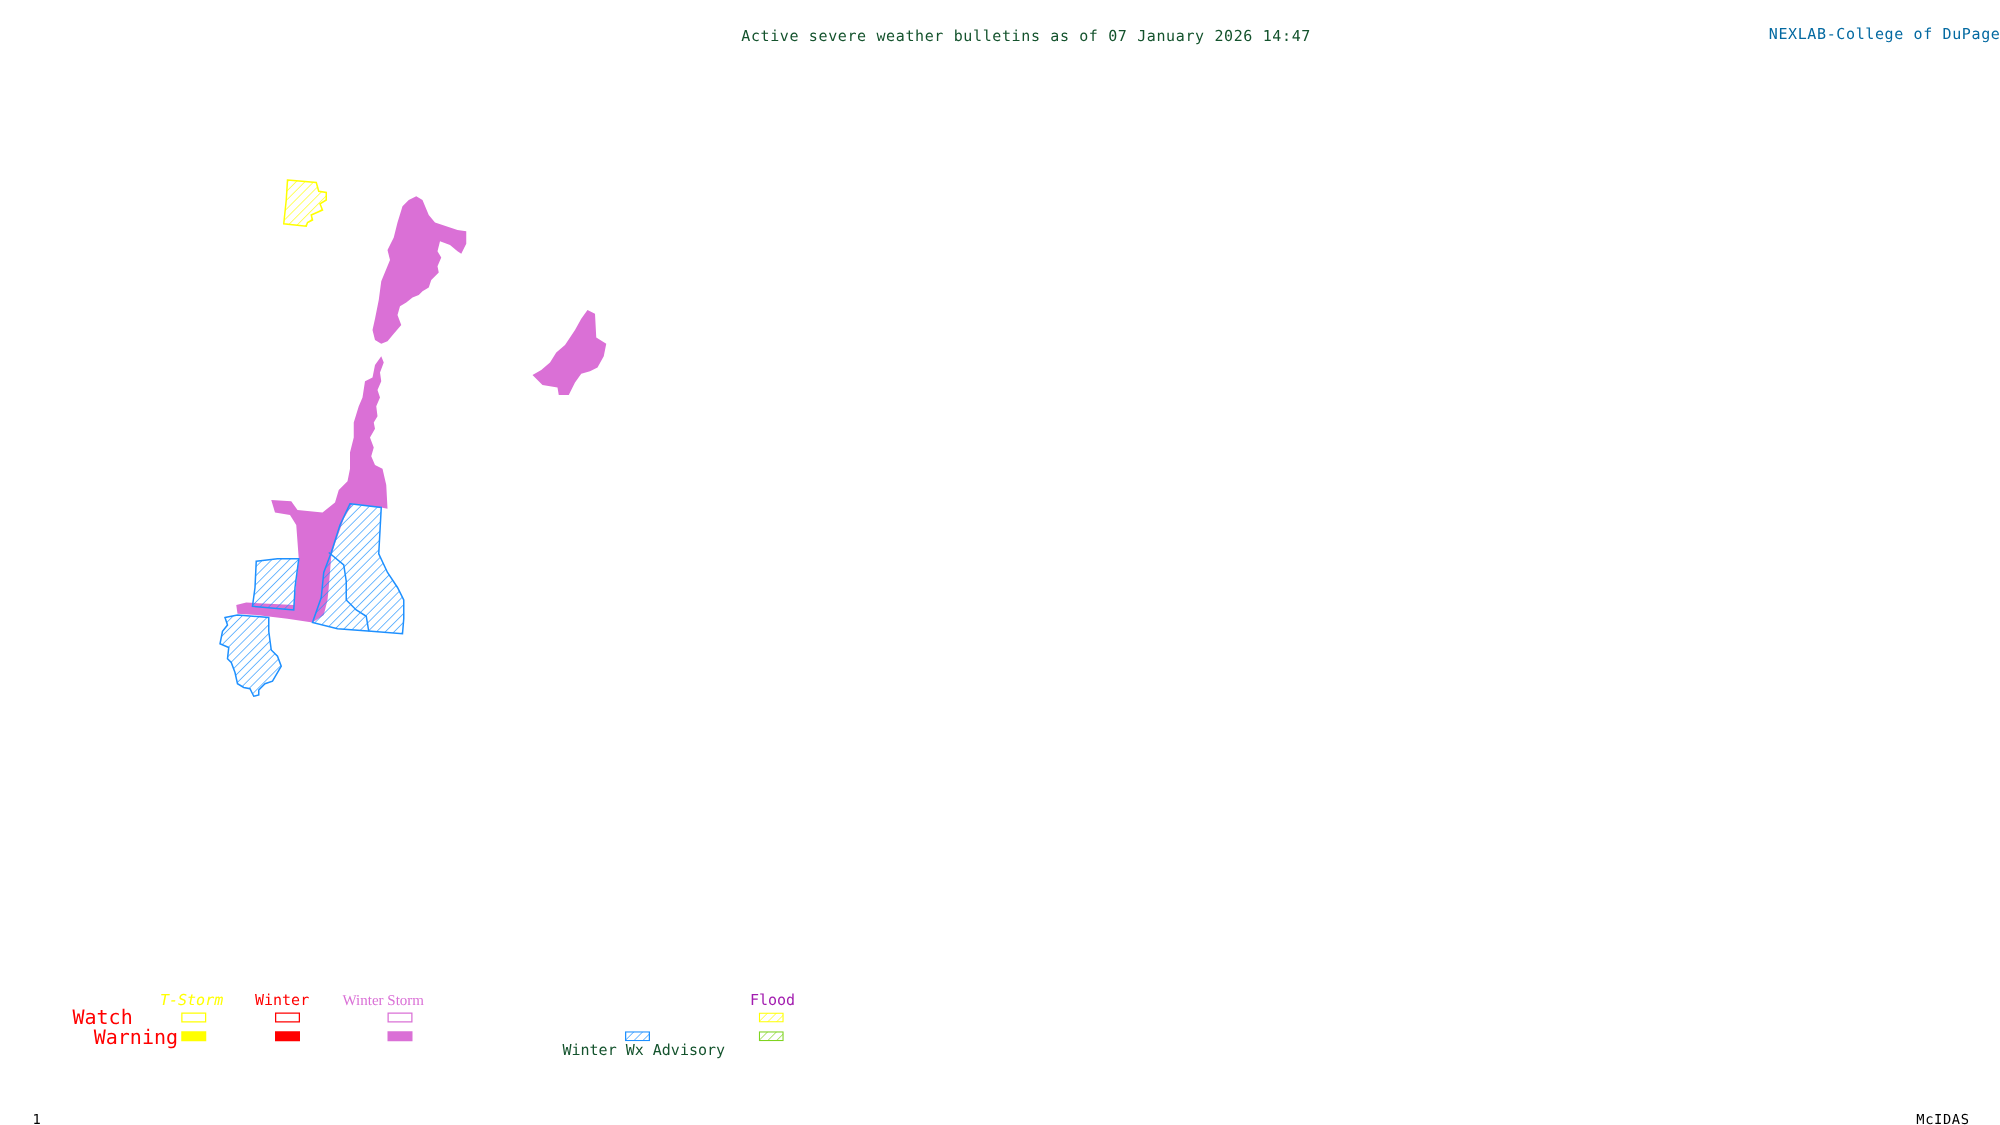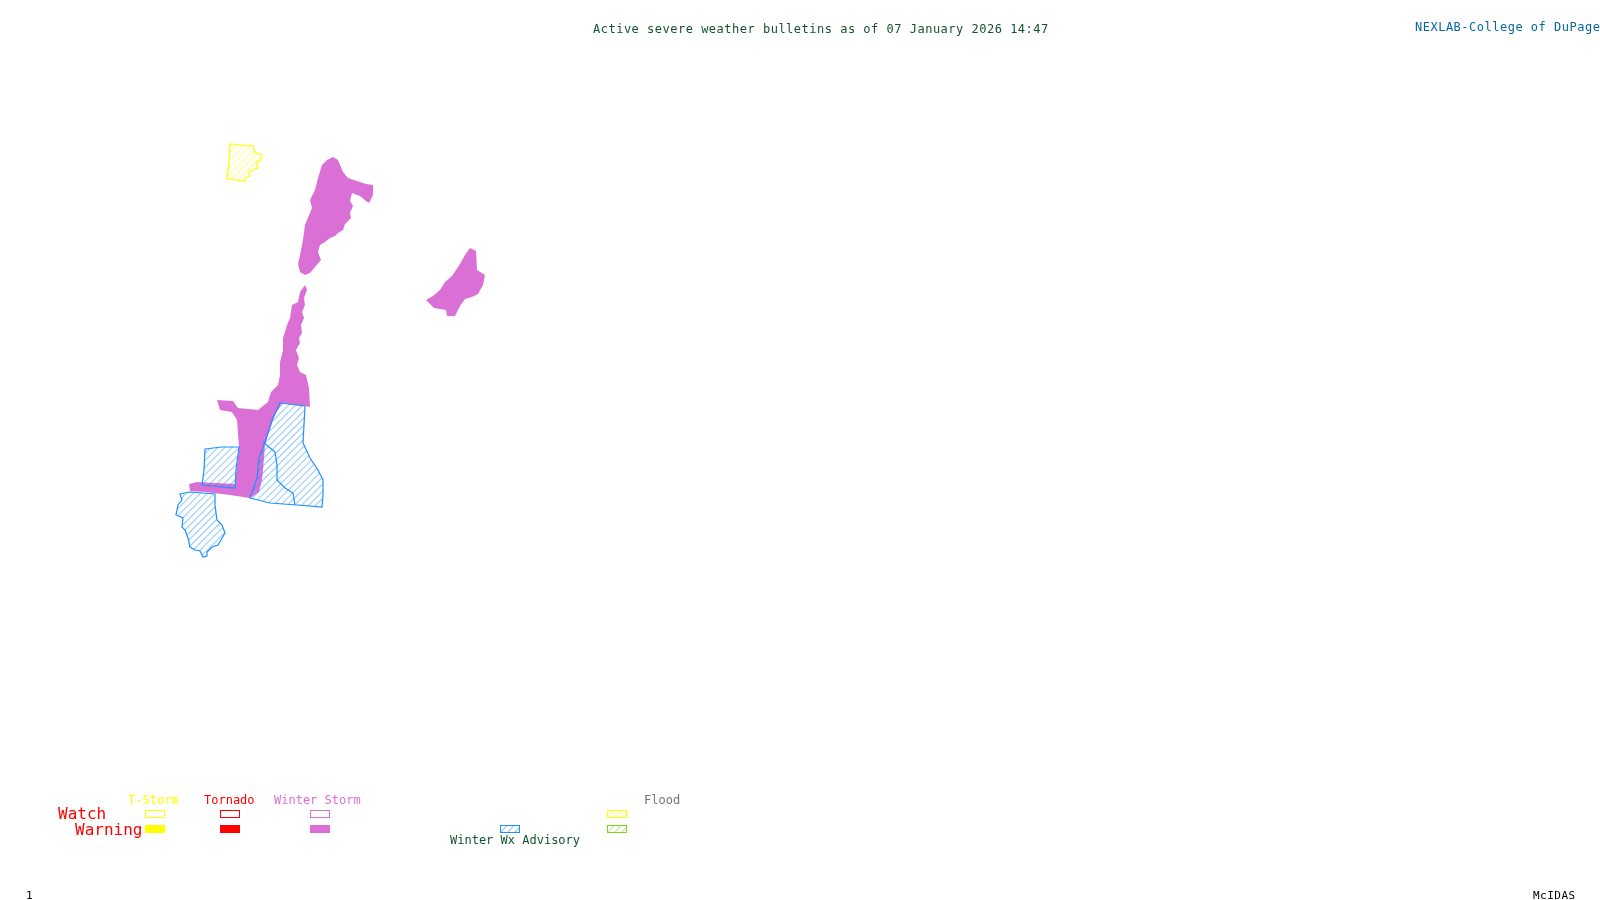--- a/index.html
+++ b/index.html
@@ -47,38 +47,38 @@
   <polygon points="180,494 190,492 215,494 215,505 217,520 222,525 225,533 218,545 212,547 207,552 207,556 203,557 200,551 195,550 190,547 188,538 185,530 182,527 183,518 176,515 178,505 182,500" fill="url(#hatch-blue)" stroke="#1e90ff" stroke-width="1.2"></polygon>
 </svg>
 
 <div id="title" class="t">Active severe weather bulletins as of 07 January 2026 14:47</div>
 <div id="credit" class="t">NEXLAB-College of DuPage</div>
 
 <div>
   <div class="leg-row" style="left:58px;top:804px;">Watch</div>
   <div class="leg-row" style="left:58px;top:820px;margin-left:17px;">Warning</div>
 
-  <div class="leg-head" style="left:128px;top:793px;color:#ffff00;">T-Storm</div>
+  <div class="leg-head" style="left:128px;top:793px;color:#ffff00;font-style:italic;">T-Storm</div>
   <div class="sw" style="left:145px;top:810px;border:1px solid #ffff00;"></div>
   <div class="sw" style="left:145px;top:825px;background:#ffff00;"></div>
 
-  <div class="leg-head" style="left:204px;top:793px;color:#ff0000;">Tornado</div>
+  <div class="leg-head" style="left:204px;top:793px;color:#ff0000;">Winter</div>
   <div class="sw" style="left:220px;top:810px;border:1px solid #ff0000;"></div>
   <div class="sw" style="left:220px;top:825px;background:#ff0000;"></div>
 
-  <div class="leg-head" style="left:274px;top:793px;color:#da70d6;">Winter Storm</div>
+  <div class="leg-head" style="left:274px;top:793px;color:#da70d6;font-family:Liberation Serif, serif;">Winter Storm</div>
   <div class="sw" style="left:310px;top:810px;border:1px solid #da70d6;"></div>
   <div class="sw" style="left:310px;top:825px;background:#da70d6;"></div>
 
   <div class="leg-head" style="left:450px;top:833px;color:#14532d;text-align:right;">Winter Wx Advisory</div>
   <svg class="sw" style="left:500px;top:825px;" width="20" height="8">
       <rect x="0.5" y="0.5" width="19" height="7" fill="url(#hatch-blue)" stroke="#1e90ff"></rect>
     </svg>
 
-  <div class="leg-head" style="left:600px;top:793px;color:#737373;margin-left:44px;">Flood</div>
+  <div class="leg-head" style="left:600px;top:793px;color:#a21caf;">Flood</div>
   <svg class="sw" style="left:607px;top:810px;" width="20" height="8">
       <rect x="0.5" y="0.5" width="19" height="7" fill="url(#hatch-yellow)" stroke="#ffff00"></rect>
     </svg>
   <svg class="sw" style="left:607px;top:825px;" width="20" height="8">
       <rect x="0.5" y="0.5" width="19" height="7" fill="url(#hatch-green)" stroke="#7fd320"></rect>
     </svg>
 </div>
 
 <div id="frame-num" class="t">1</div>
 <div id="mcidas" class="t">McIDAS</div>

